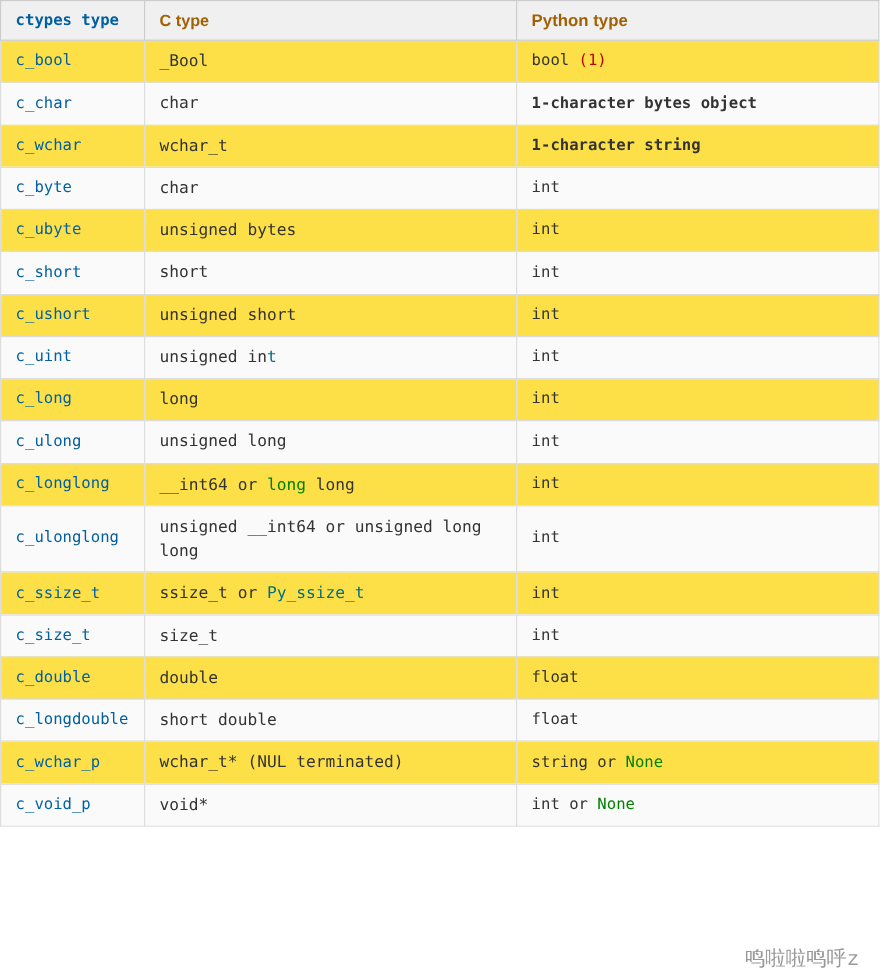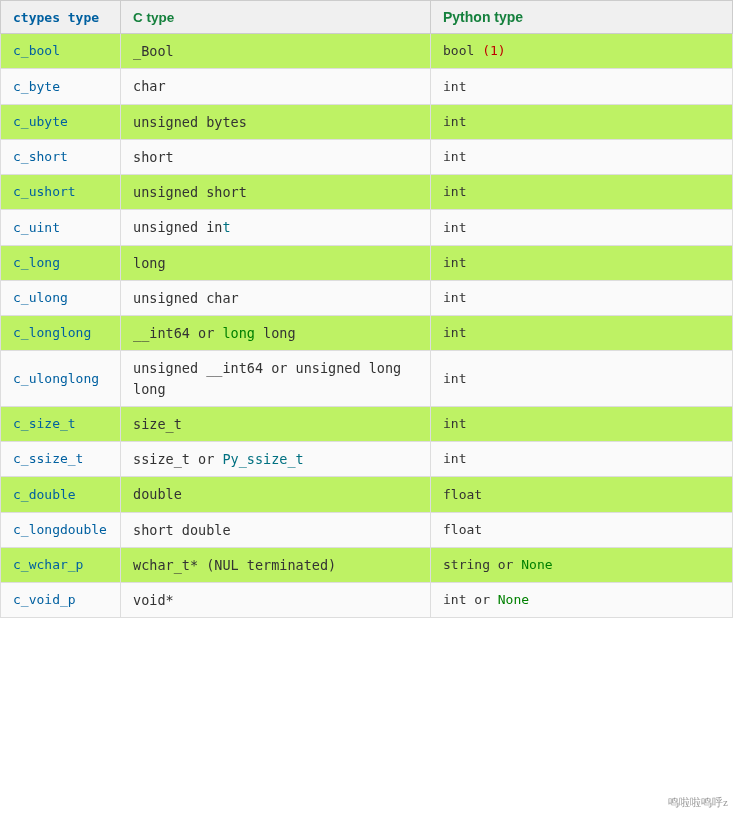--- a/index.html
+++ b/index.html
@@ -25,25 +25,25 @@
     thead tr {
       background: #f0f0f0;
     }
 
     thead th {
       text-align: left;
       padding: 8px 12px;
       font-weight: bold;
       font-size: 14px;
       border: 1px solid #ccc;
-      color: #15803d;
+      color: #a16207;
     }
 
     tbody tr {
-      background: #bef264;
+      background: #fde047;
     }
 
     tbody tr:nth-child(even) {
       background: #fafafa;
     }
 
     tbody td {
       padding: 7px 12px;
       border: 1px solid #ddd;
       vertical-align: middle;
@@ -85,44 +85,54 @@
       font-family: monospace;
     }
 
     .normal {
       color: #333;
     }
 
     .watermark {
       position: fixed;
       bottom: 5px;
-      right: 5px;
-      font-size: 11px;
+      right: 17px;
+      font-size: 17px;
       color: #999;
-      font-family: Liberation Serif, serif;
+      font-family: Liberation Mono, monospace;
     }
   </style>
 </head>
 <body>
 
 <table>
   <thead>
     <tr>
       <th class="col-ctypes">ctypes type</th>
       <th class="col-ctype">C type</th>
       <th>Python type</th>
     </tr>
   </thead>
   <tbody id="table-body">
   <tr>
         <td class="col-ctypes">c_bool</td>
         <td class="col-ctype mono">_Bool</td>
         <td class="col-python mono">bool <span class="kw-red">(1)</span></td>
       </tr>
       <tr>
+        <td class="col-ctypes">c_char</td>
+        <td class="col-ctype mono">char</td>
+        <td class="col-python mono"><b>1-character bytes object</b></td>
+      </tr>
+      <tr>
+        <td class="col-ctypes">c_wchar</td>
+        <td class="col-ctype mono">wchar_t</td>
+        <td class="col-python mono"><b>1-character string</b></td>
+      </tr>
+      <tr>
         <td class="col-ctypes">c_byte</td>
         <td class="col-ctype mono">char</td>
         <td class="col-python mono">int</td>
       </tr>
       <tr>
         <td class="col-ctypes">c_ubyte</td>
         <td class="col-ctype mono">unsigned bytes</td>
         <td class="col-python mono">int</td>
       </tr>
       <tr>
@@ -140,41 +150,41 @@
         <td class="col-ctype mono">unsigned in<span class="kw-teal">t</span></td>
         <td class="col-python mono">int</td>
       </tr>
       <tr>
         <td class="col-ctypes">c_long</td>
         <td class="col-ctype mono">long</td>
         <td class="col-python mono">int</td>
       </tr>
       <tr>
         <td class="col-ctypes">c_ulong</td>
-        <td class="col-ctype mono">unsigned char</td>
+        <td class="col-ctype mono">unsigned long</td>
         <td class="col-python mono">int</td>
       </tr>
       <tr>
         <td class="col-ctypes">c_longlong</td>
         <td class="col-ctype mono">__int64 <span class="normal">or</span> <span class="kw-green">long</span> long</td>
         <td class="col-python mono">int</td>
       </tr>
       <tr>
         <td class="col-ctypes">c_ulonglong</td>
         <td class="col-ctype mono">unsigned __int64 or unsigned long long</td>
         <td class="col-python mono">int</td>
       </tr>
       <tr>
+        <td class="col-ctypes">c_ssize_t</td>
+        <td class="col-ctype mono">ssize_t <span class="normal">or</span> <span class="kw-teal">Py_ssize_t</span></td>
+        <td class="col-python mono">int</td>
+      </tr>
+      <tr>
         <td class="col-ctypes">c_size_t</td>
         <td class="col-ctype mono">size_t</td>
-        <td class="col-python mono">int</td>
-      </tr>
-      <tr>
-        <td class="col-ctypes">c_ssize_t</td>
-        <td class="col-ctype mono">ssize_t <span class="normal">or</span> <span class="kw-teal">Py_ssize_t</span></td>
         <td class="col-python mono">int</td>
       </tr>
       <tr>
         <td class="col-ctypes">c_double</td>
         <td class="col-ctype mono">double</td>
         <td class="col-python mono">float</td>
       </tr>
       <tr>
         <td class="col-ctypes">c_longdouble</td>
         <td class="col-ctype mono">short double</td>

